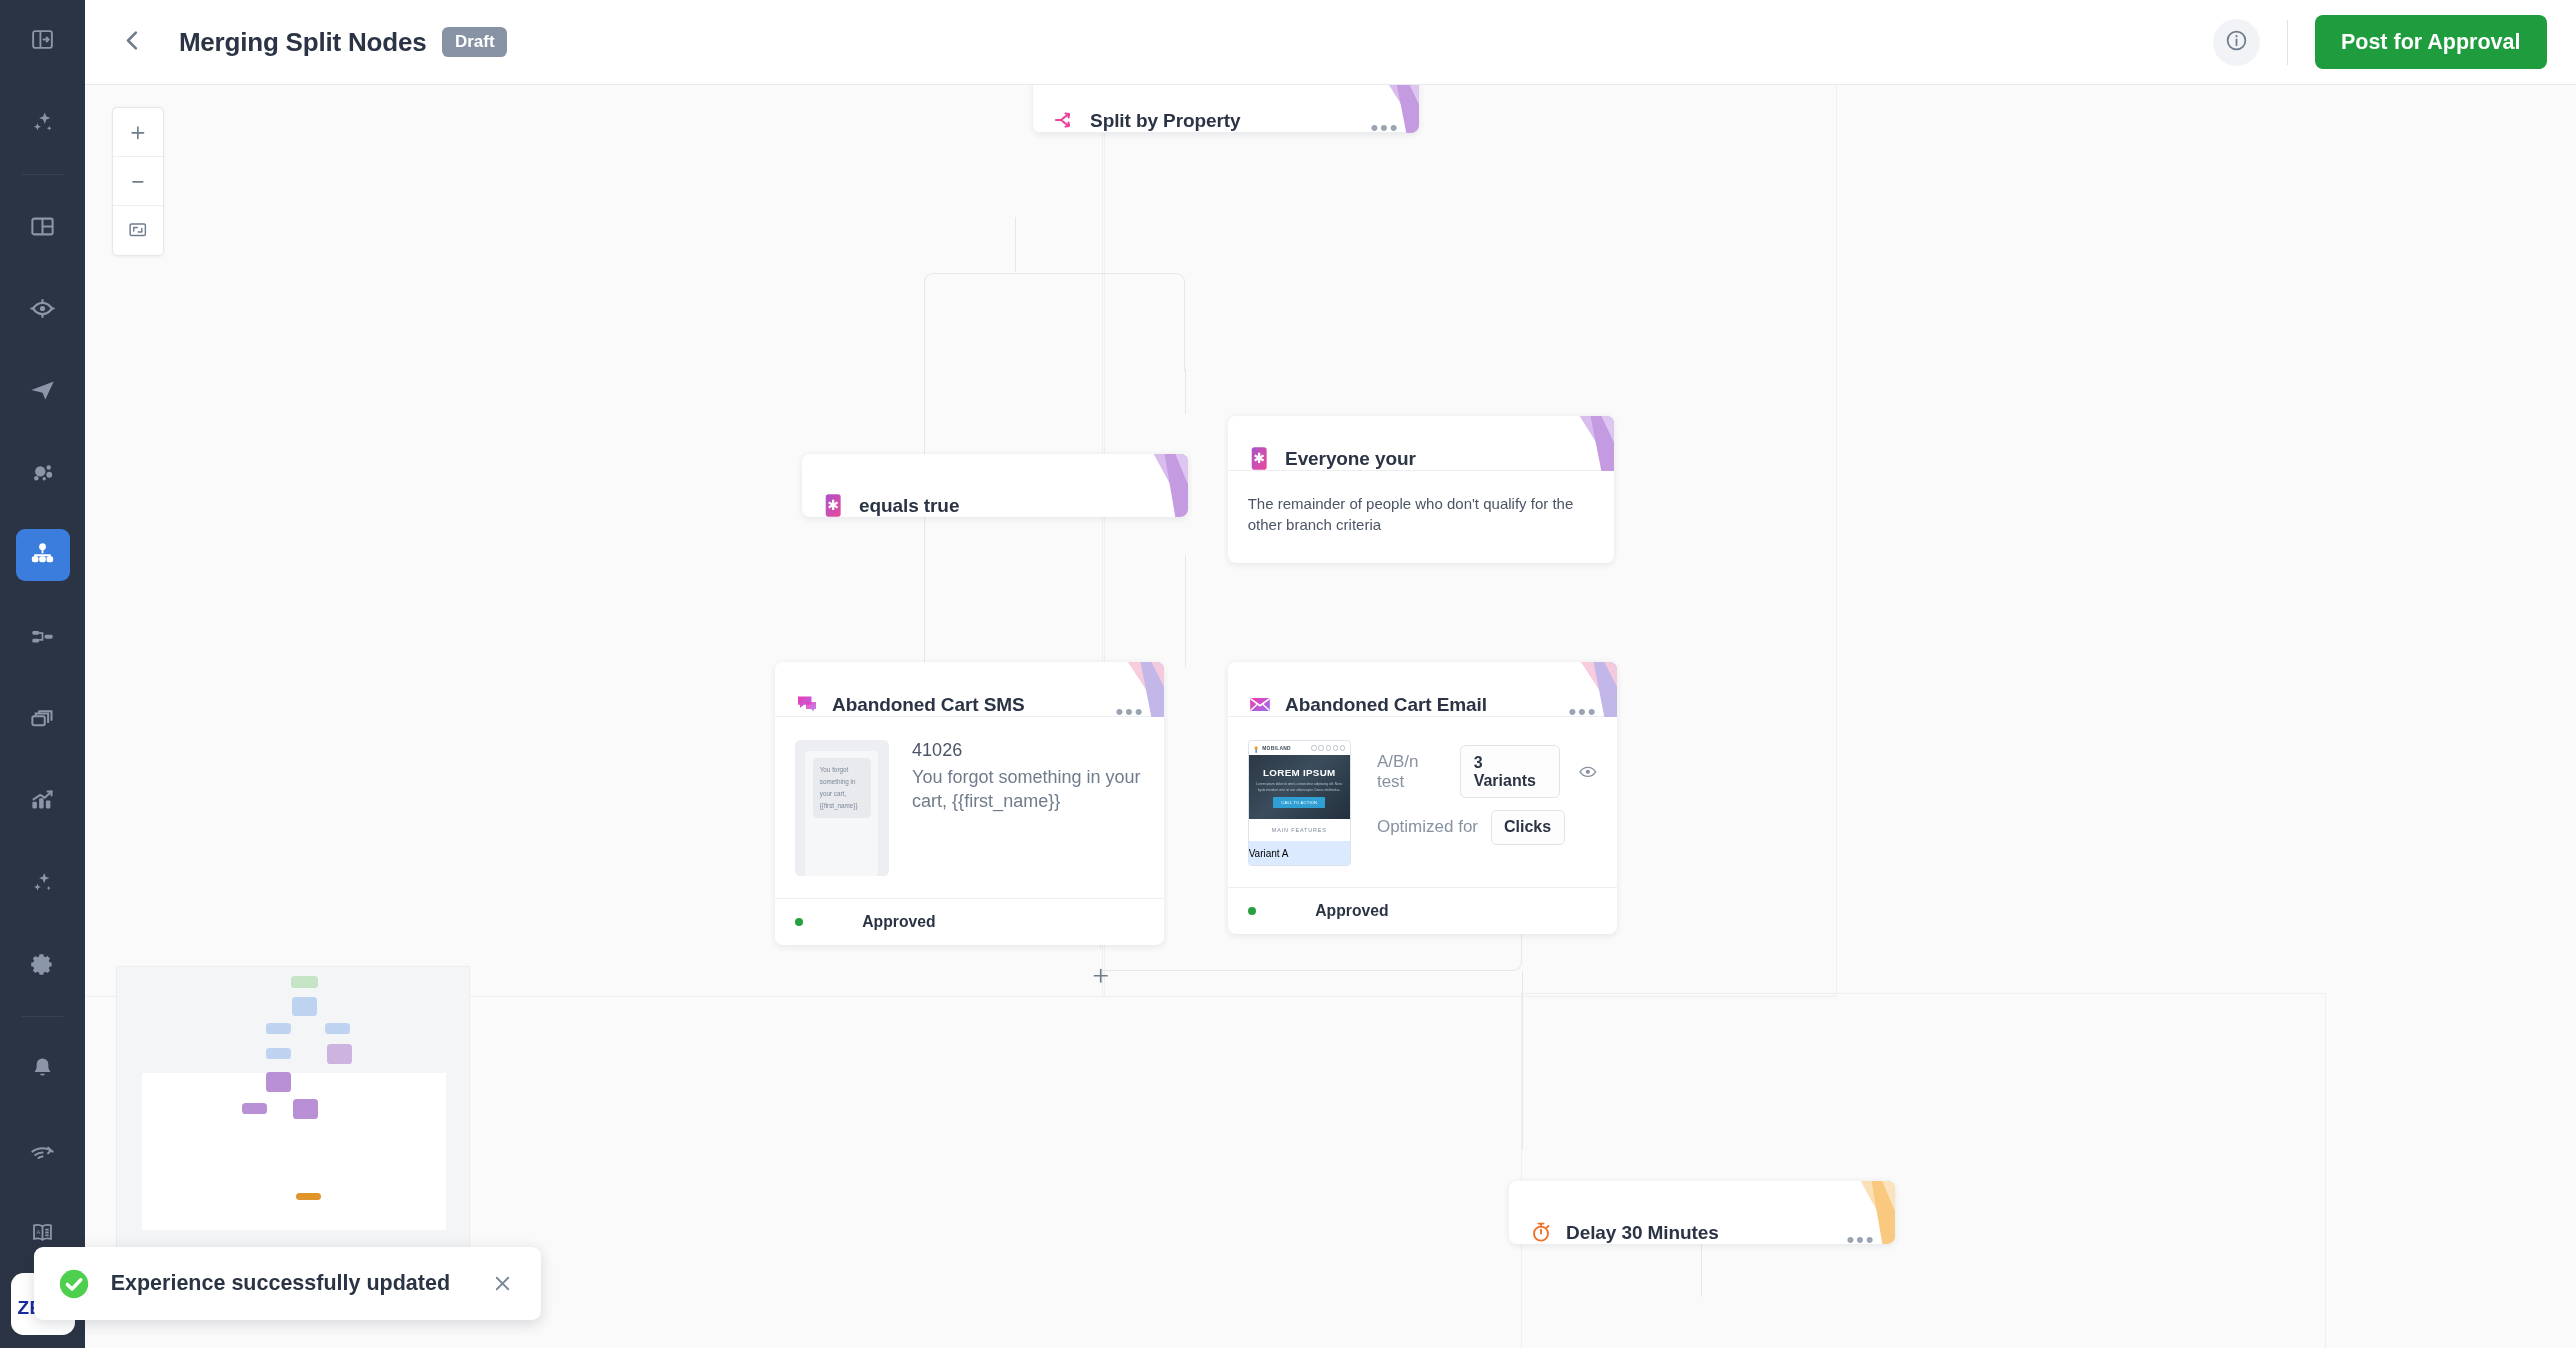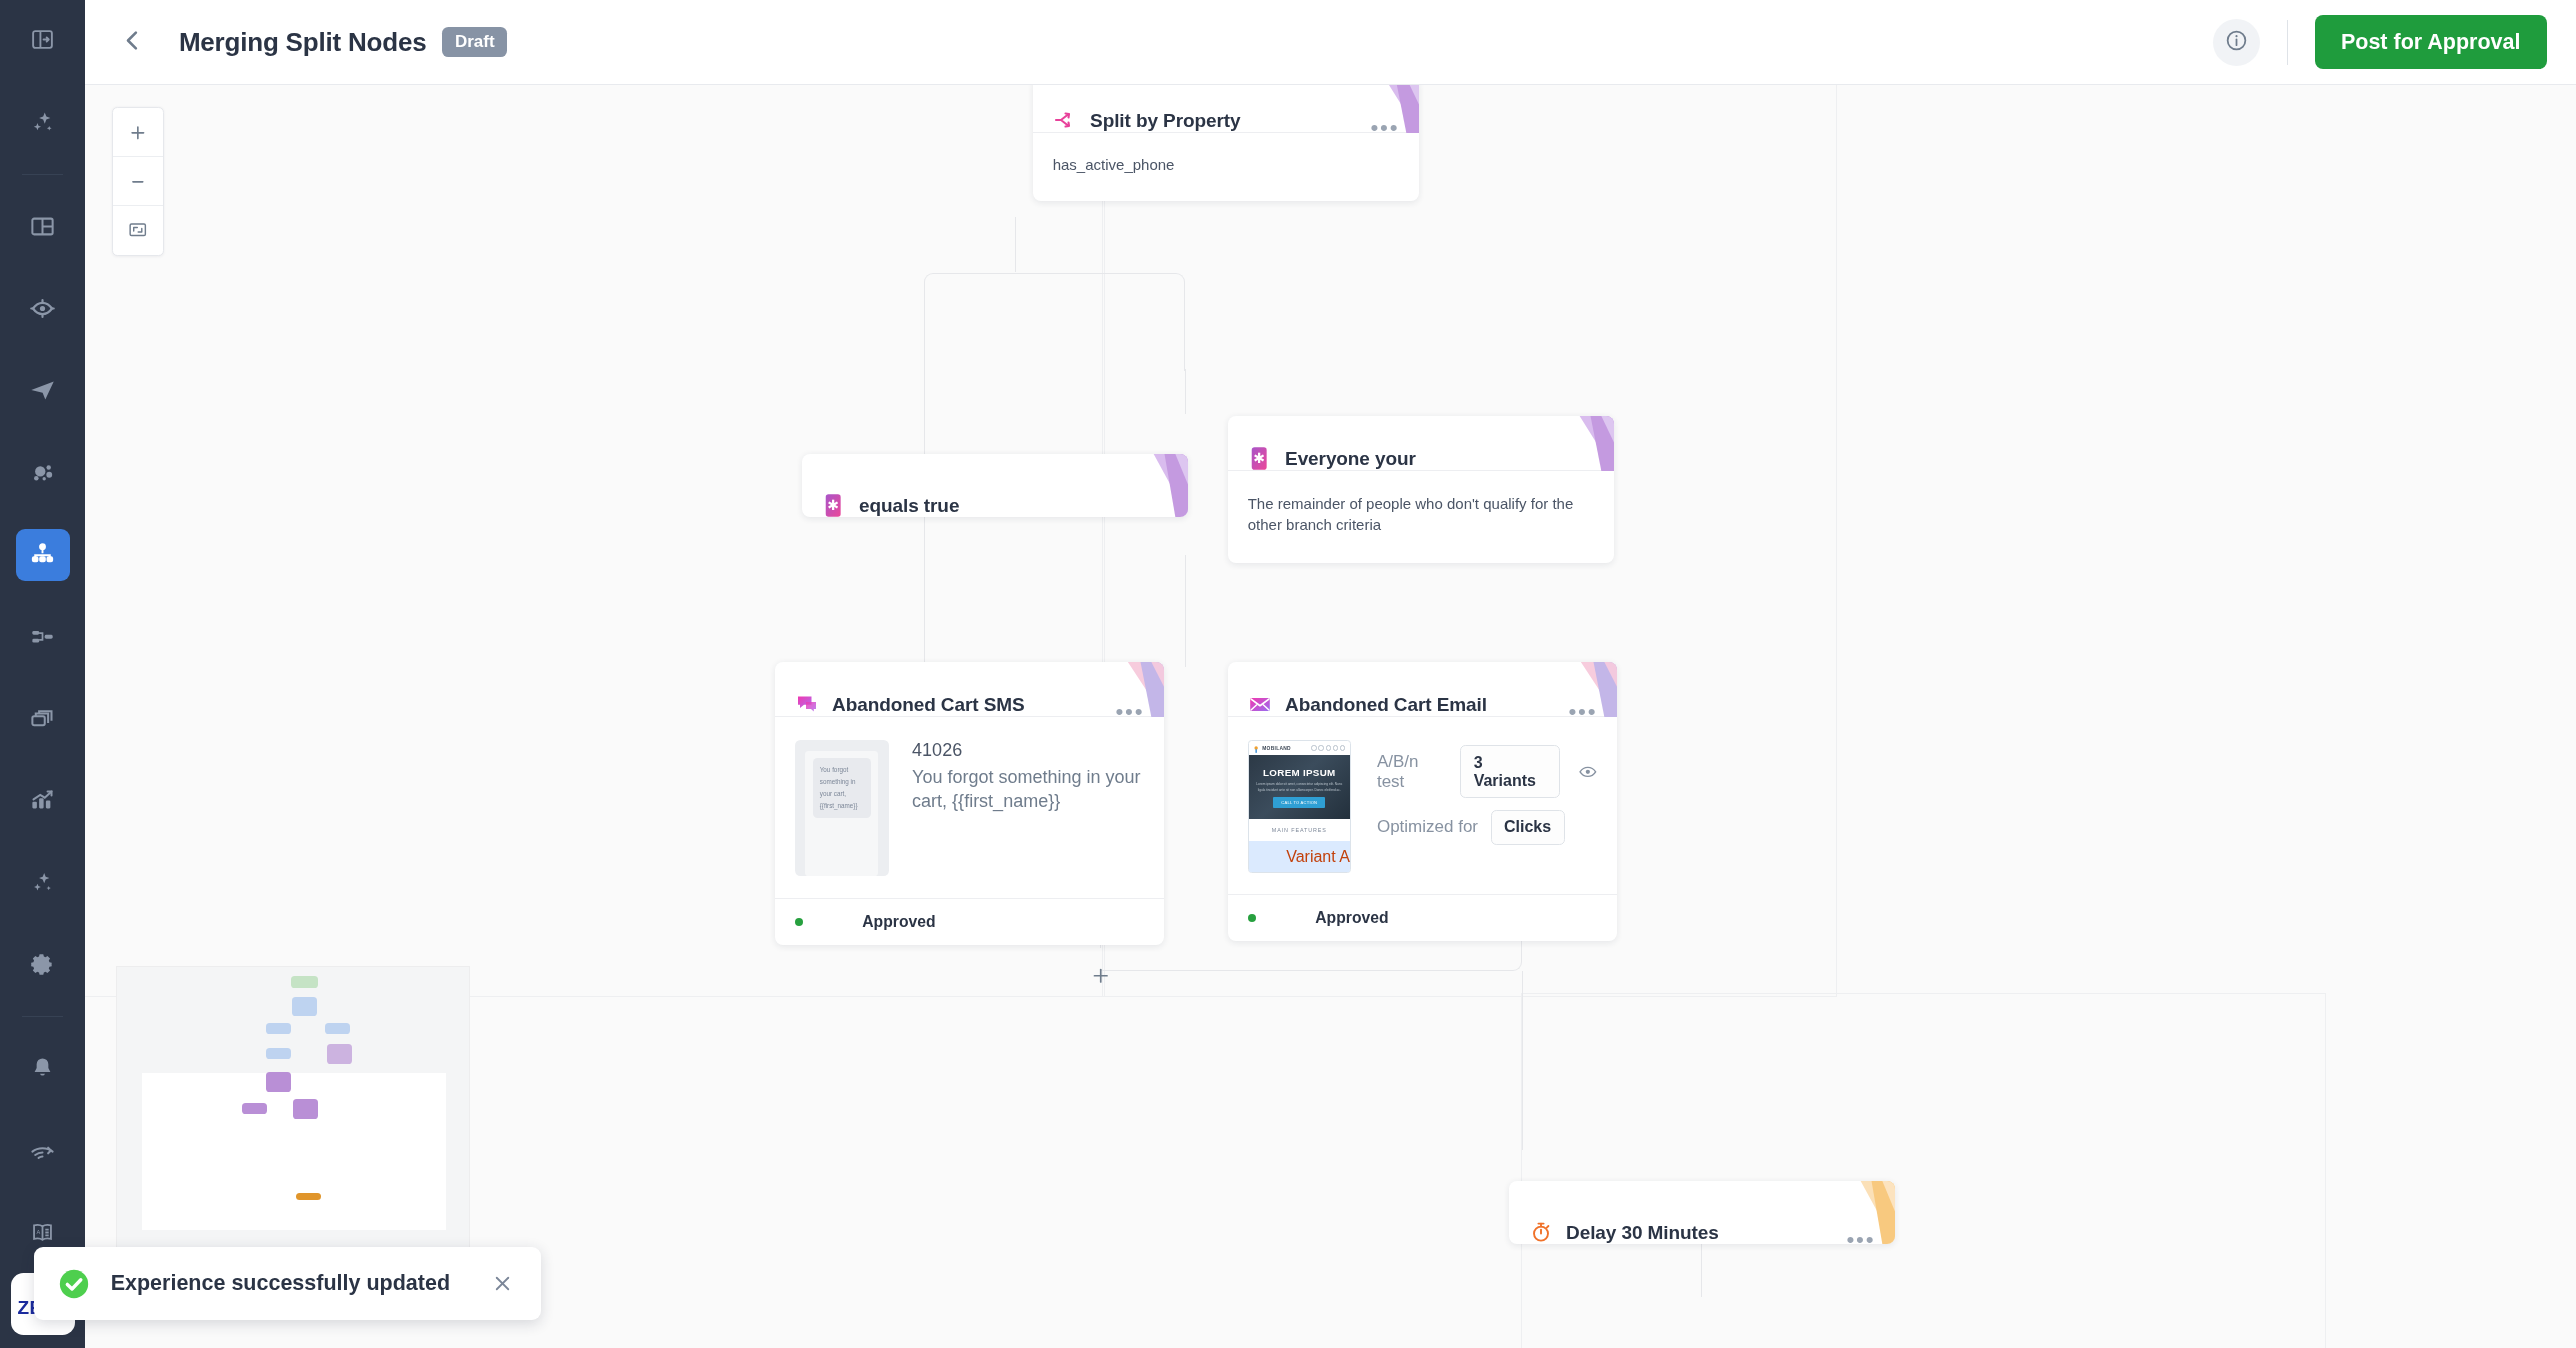--- a/index.html
+++ b/index.html
@@ -139,21 +139,21 @@
   .et-socials { margin-left: auto; display: flex; gap: 1.8px; }
   .et-soc { width: 5.4px; height: 5.4px; border-radius: 50%; border: 0.4px solid #b9c2cc; }
   .et-hero {
     height: 64px; background: linear-gradient(135deg,#2c3946 0%,#3b4c5c 45%,#23303c 100%);
     display: flex; flex-direction: column; align-items: center; justify-content: center; gap: 2.7px; padding: 0 5.4px;
   }
   .et-h1 { color: #ffffff; font-size: 9.8px; font-weight: 700; letter-spacing: 0.3px; }
   .et-p { color: #b9c3cc; font-size: 3.2px; line-height: 1.9; text-align: center; }
   .et-cta { background: #2f9fd4; color: #fff; font-size: 4.1px; padding: 2.7px 8px; border-radius: 0.9px; margin-top: 1.8px; letter-spacing:0.2px;}
   .et-feat { text-align: center; font-size: 5.4px; color: #7c8798; letter-spacing: 0.9px; padding: 8px 0; }
-  .et-var { background: #dbeafe; color: #c2410c; text-align: right; font-size: 16px; padding: 6.3px 0; }
+  .et-var { background: #dbeafe; color: #000000; text-align: left; font-size: 10px; padding: 6.3px 0; }
   .email-meta { padding-top: 5.4px; }
   .em-line { display: flex; align-items: center; gap: 12.5px; margin-bottom: 12.5px; }
   .em-lbl { font-size: 17px; color: #8792a1; }
   .em-pill {
     border: 0.9px solid #dfe3e8; border-radius: 5.4px; background: #fdfdfd;
     font-size: 16px; font-weight: 700; color: #2b3445; padding: 7.2px 12.5px;
     cursor: pointer;
   }
   .eye { color: #8792a1; margin-left: 5.4px; cursor: pointer; display:flex; }
 
@@ -442,23 +442,20 @@
         </span>
         <span class="node-title">Split by Property</span>
         <span class="dots">•••</span>
         <span class="ribbon">
           <svg width="47" height="55" viewBox="0 0 52 62" preserveAspectRatio="none">
             <polygon points="14,0 52,0 52,62 52,62" fill="#d9bcee"></polygon>
             <polygon points="26,0 52,0 52,62 38,62" fill="#c49ae0"></polygon>
             <polygon points="38,0 52,0 52,30" fill="#ddc6f0"></polygon>
           </svg>
         </span>
-      </div>
-      <div class="node-body" style="padding:21.5px 19.7px 25px;">
-        <div class="node-sub">has_active_phone</div>
       </div>
     </div>
 
     <div class="node" style="left:717px; top:369px; width:386px;">
       <div class="node-hd" style="height:63px;">
         <span class="node-ico">
           <svg width="22.4" height="25" viewBox="0 0 24 26">
             <defs>
                 <linearGradient id="bg1" x1="0" y1="0" x2="1" y2="1">
               <stop offset="0%" stop-color="#a855c9"></stop>

